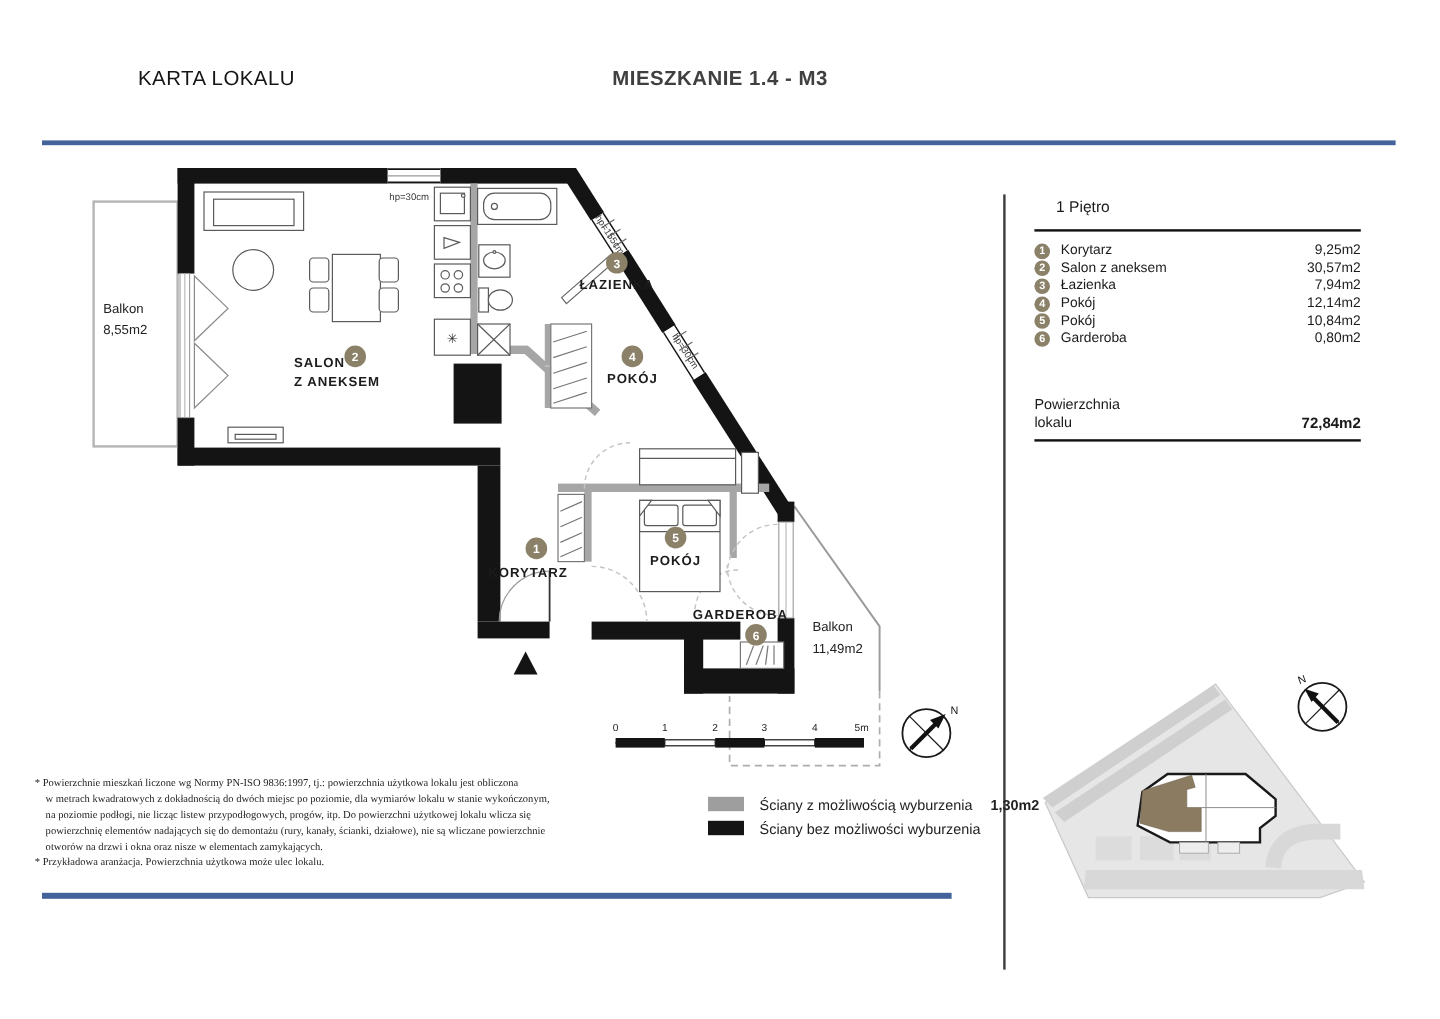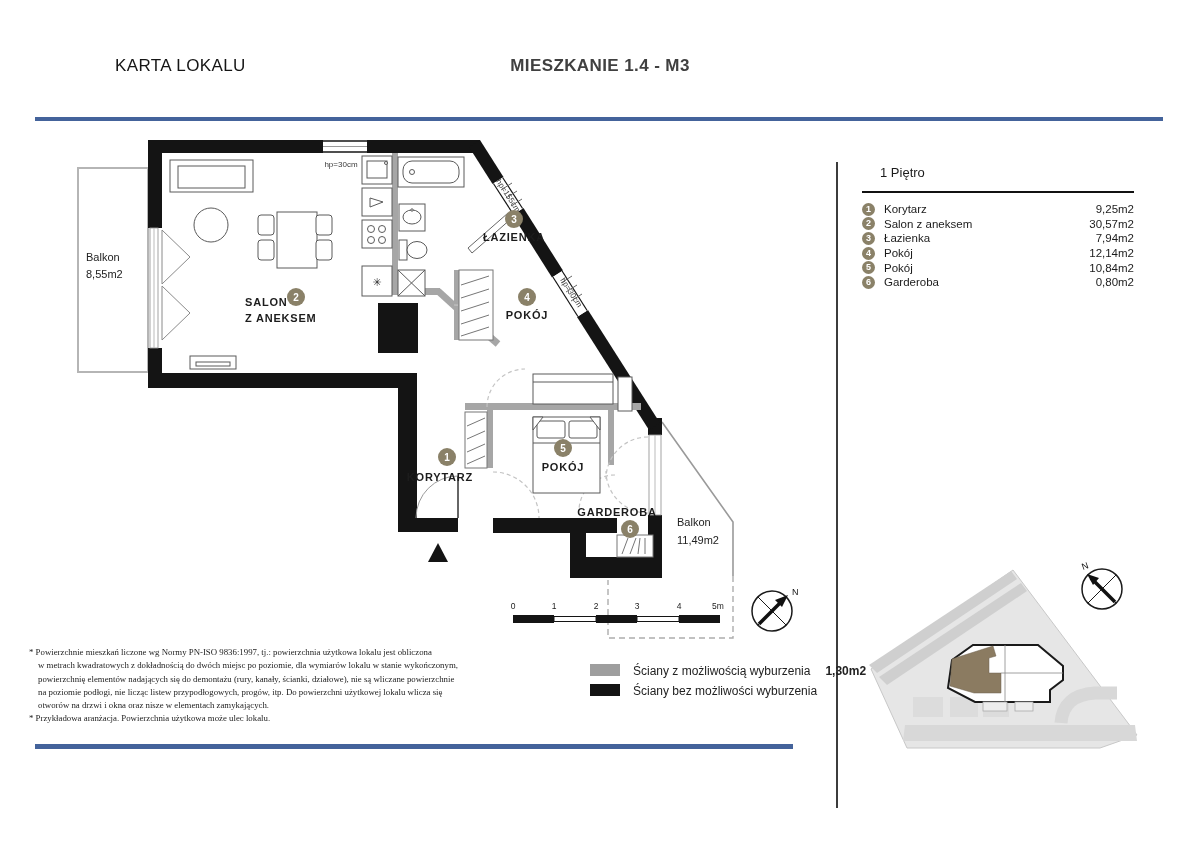--- a/index.html
+++ b/index.html
@@ -76,20 +76,25 @@
     <span class="badge" style="background:#8a8168">5</span>
     <span class="room-name">Pokój</span>
     <span class="room-area">10,84m2</span>
   </div>
   <div class="room-row">
     <span class="badge" style="background:#8a8168">6</span>
     <span class="room-name">Garderoba</span>
     <span class="room-area">0,80m2</span>
   </div>
 
+  <div id="total-block">
+    <div class="tl">Powierzchnia</div>
+    <div class="tl">lokalu</div>
+    <div id="total-value">72,84m2</div>
+  </div>
 </div>
 
 <div class="abs" id="plan-wrap">
 <svg width="760" height="530" viewBox="0 0 760 530">
   <g stroke-linecap="butt">
 
     <rect x="38" y="38" width="70" height="204" fill="none" stroke="#b5b5b5" stroke-width="2"></rect>
     <text x="46" y="131" font-size="11" fill="#222">Balkon</text>
     <text x="46" y="148" font-size="11" fill="#222">8,55m2</text>
 
@@ -303,22 +308,22 @@
       <polygon points="748,465 735,470 742,477" fill="#111"></polygon>
       <text x="752" y="465" font-size="9" fill="#111">N</text>
     </g>
   </g>
 </svg>
 </div>
 
 <div class="abs" id="footnotes">
   <div>* Powierzchnie mieszkań liczone wg Normy PN-ISO 9836:1997, tj.: powierzchnia użytkowa lokalu jest obliczona</div>
   <div class="cont">w metrach kwadratowych z dokładnością do dwóch miejsc po poziomie, dla wymiarów lokalu w stanie wykończonym,</div>
+  <div class="cont">na poziomie podłogi, nie licząc listew przypodłogowych, progów, itp. Do powierzchni użytkowej lokalu wlicza się</div>
   <div class="cont">powierzchnię elementów nadających się do demontażu (rury, kanały, ścianki, działowe), nie są wliczane powierzchnie</div>
-  <div class="cont">na poziomie podłogi, nie licząc listew przypodłogowych, progów, itp. Do powierzchni użytkowej lokalu wlicza się</div>
   <div class="cont">otworów na drzwi i okna oraz nisze w elementach zamykających.</div>
   <div>* Przykładowa aranżacja. Powierzchnia użytkowa może ulec lokalu.</div>
 </div>
 
 <div class="abs" id="wall-legend">
   <div class="legend-row">
     <span class="swatch sw-gray"></span>
     <span>Ściany z możliwością wyburzenia</span>
     <span class="legend-val">1,30m2</span>
   </div>

